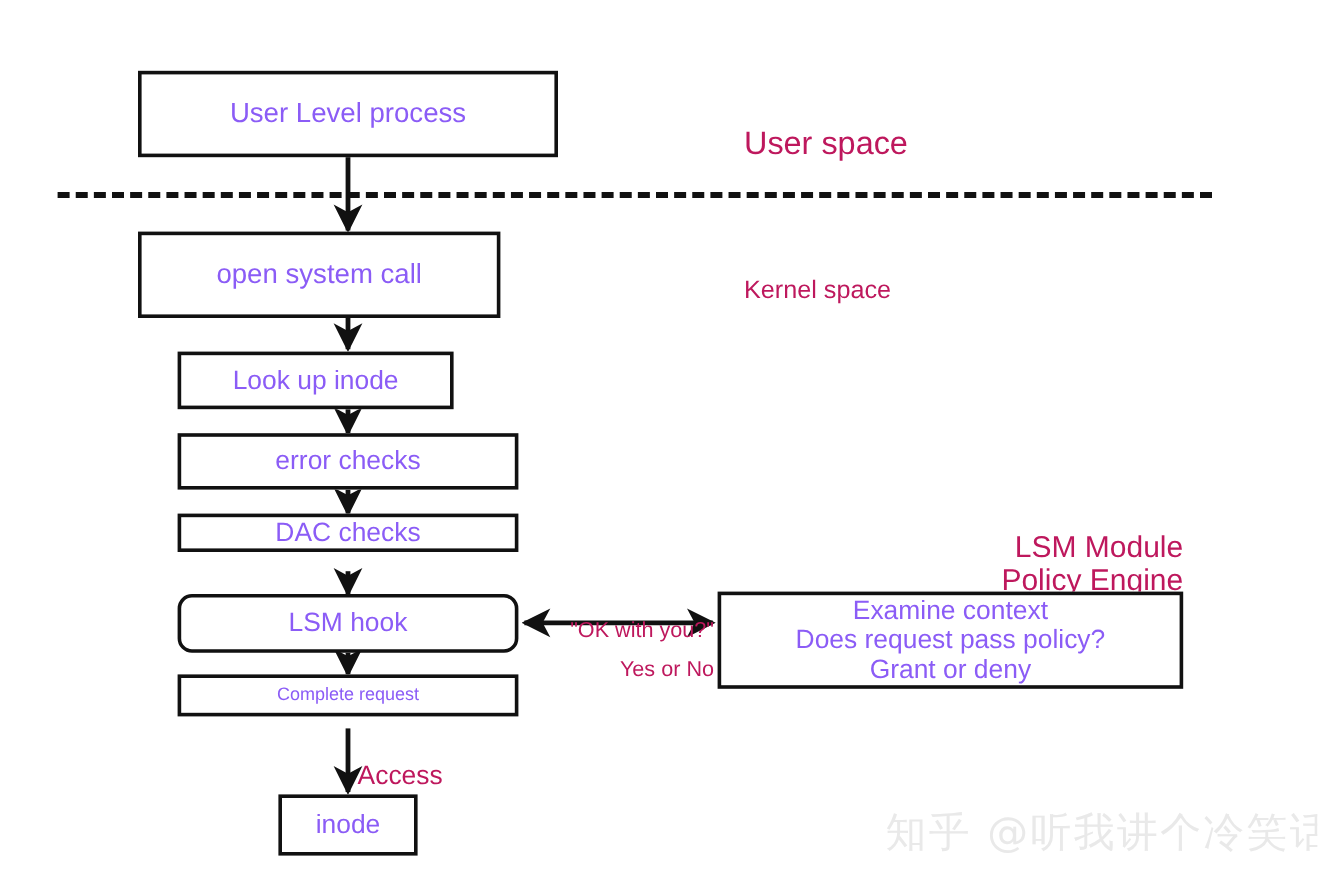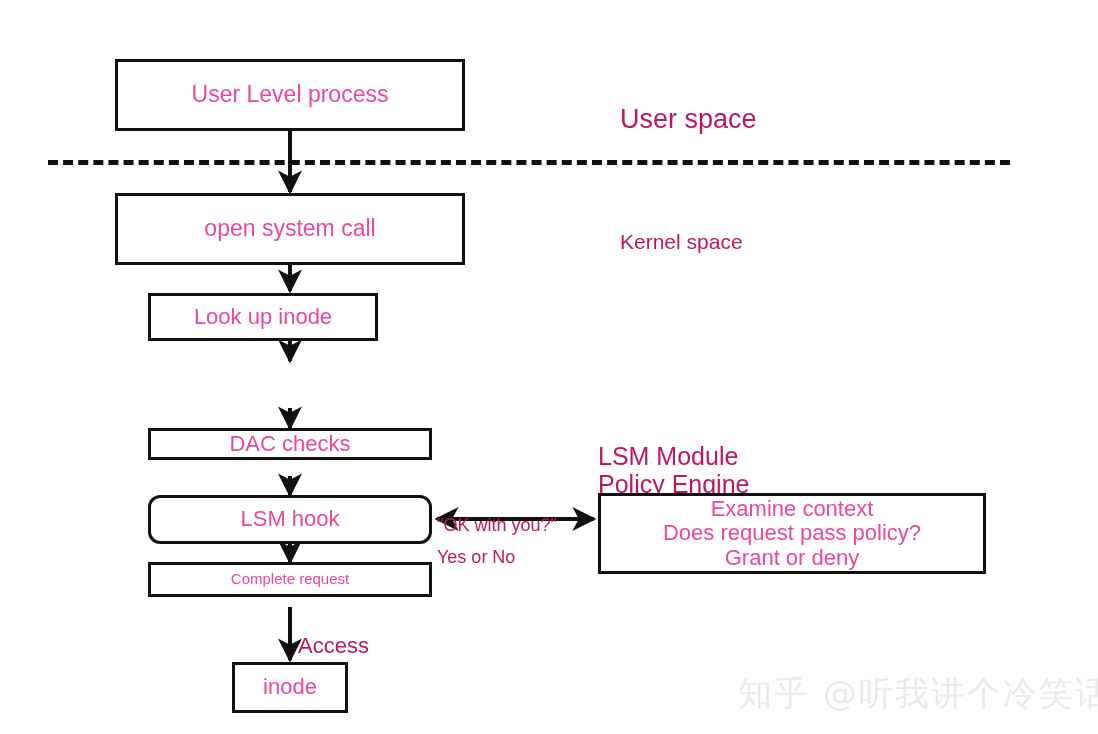--- a/index.html
+++ b/index.html
@@ -21,34 +21,34 @@
   .node {
     position: absolute;
     box-sizing: border-box;
     border: 3px solid #111111;
     background: #ffffff;
     display: flex;
     align-items: center;
     justify-content: center;
     text-align: center;
     line-height: 1.12;
-    color: #ec4899;
+    color: #8b5cf6;
   }
   .node-label {
     display: block;
     white-space: pre-line;
   }
   .free-label {
     position: absolute;
     color: #be185d;
     white-space: pre-line;
     line-height: 1.12;
     margin-top: 20px;
   }
-  .free-label.center { text-align: left; }
+  .free-label.center { text-align: right; }
   .free-label.left { text-align: left; }
 
   
   .divider {
     position: absolute;
     height: 0;
     border-top: 5px dashed #111111;
   }
 
   
@@ -106,28 +106,31 @@
   <div class="divider" style="left:48px; top:160px; width:962px;"></div>
 
   <div class="free-label left" style="left:620px; top:84px; font-size:27px;">User space</div>
 
   <div class="free-label left" style="left:620px; top:210px; font-size:21px;">Kernel space</div>
 
   <div class="node" style="left:115px; top:59px; width:350px; height:72px; font-size:23px;">
     <span class="node-label">User Level process</span>
   </div>
 
-  <div class="node" style="left:115px; top:193px; width:350px; height:72px; font-size:23px;">
+  <div class="node" style="left:115px; top:193px; width:302px; height:72px; font-size:23px;">
     <span class="node-label">open system call</span>
   </div>
 
   <div class="node" style="left:148px; top:293px; width:230px; height:48px; font-size:22px;">
     <span class="node-label">Look up inode</span>
   </div>
 
+  <div class="node" style="left:148px; top:361px; width:284px; height:47px; font-size:22px;">
+    <span class="node-label">error checks</span>
+  </div>
 
   <div class="node" style="left:148px; top:428px; width:284px; height:32px; font-size:22px;">
     <span class="node-label">DAC checks</span>
   </div>
 
   <div class="node" style="left:148px; top:495px; width:284px; height:49px; font-size:22px;border-radius:12px;">
     <span class="node-label">LSM hook</span>
   </div>
 
   <div class="node" style="left:148px; top:562px; width:284px; height:35px; font-size:15px;">

